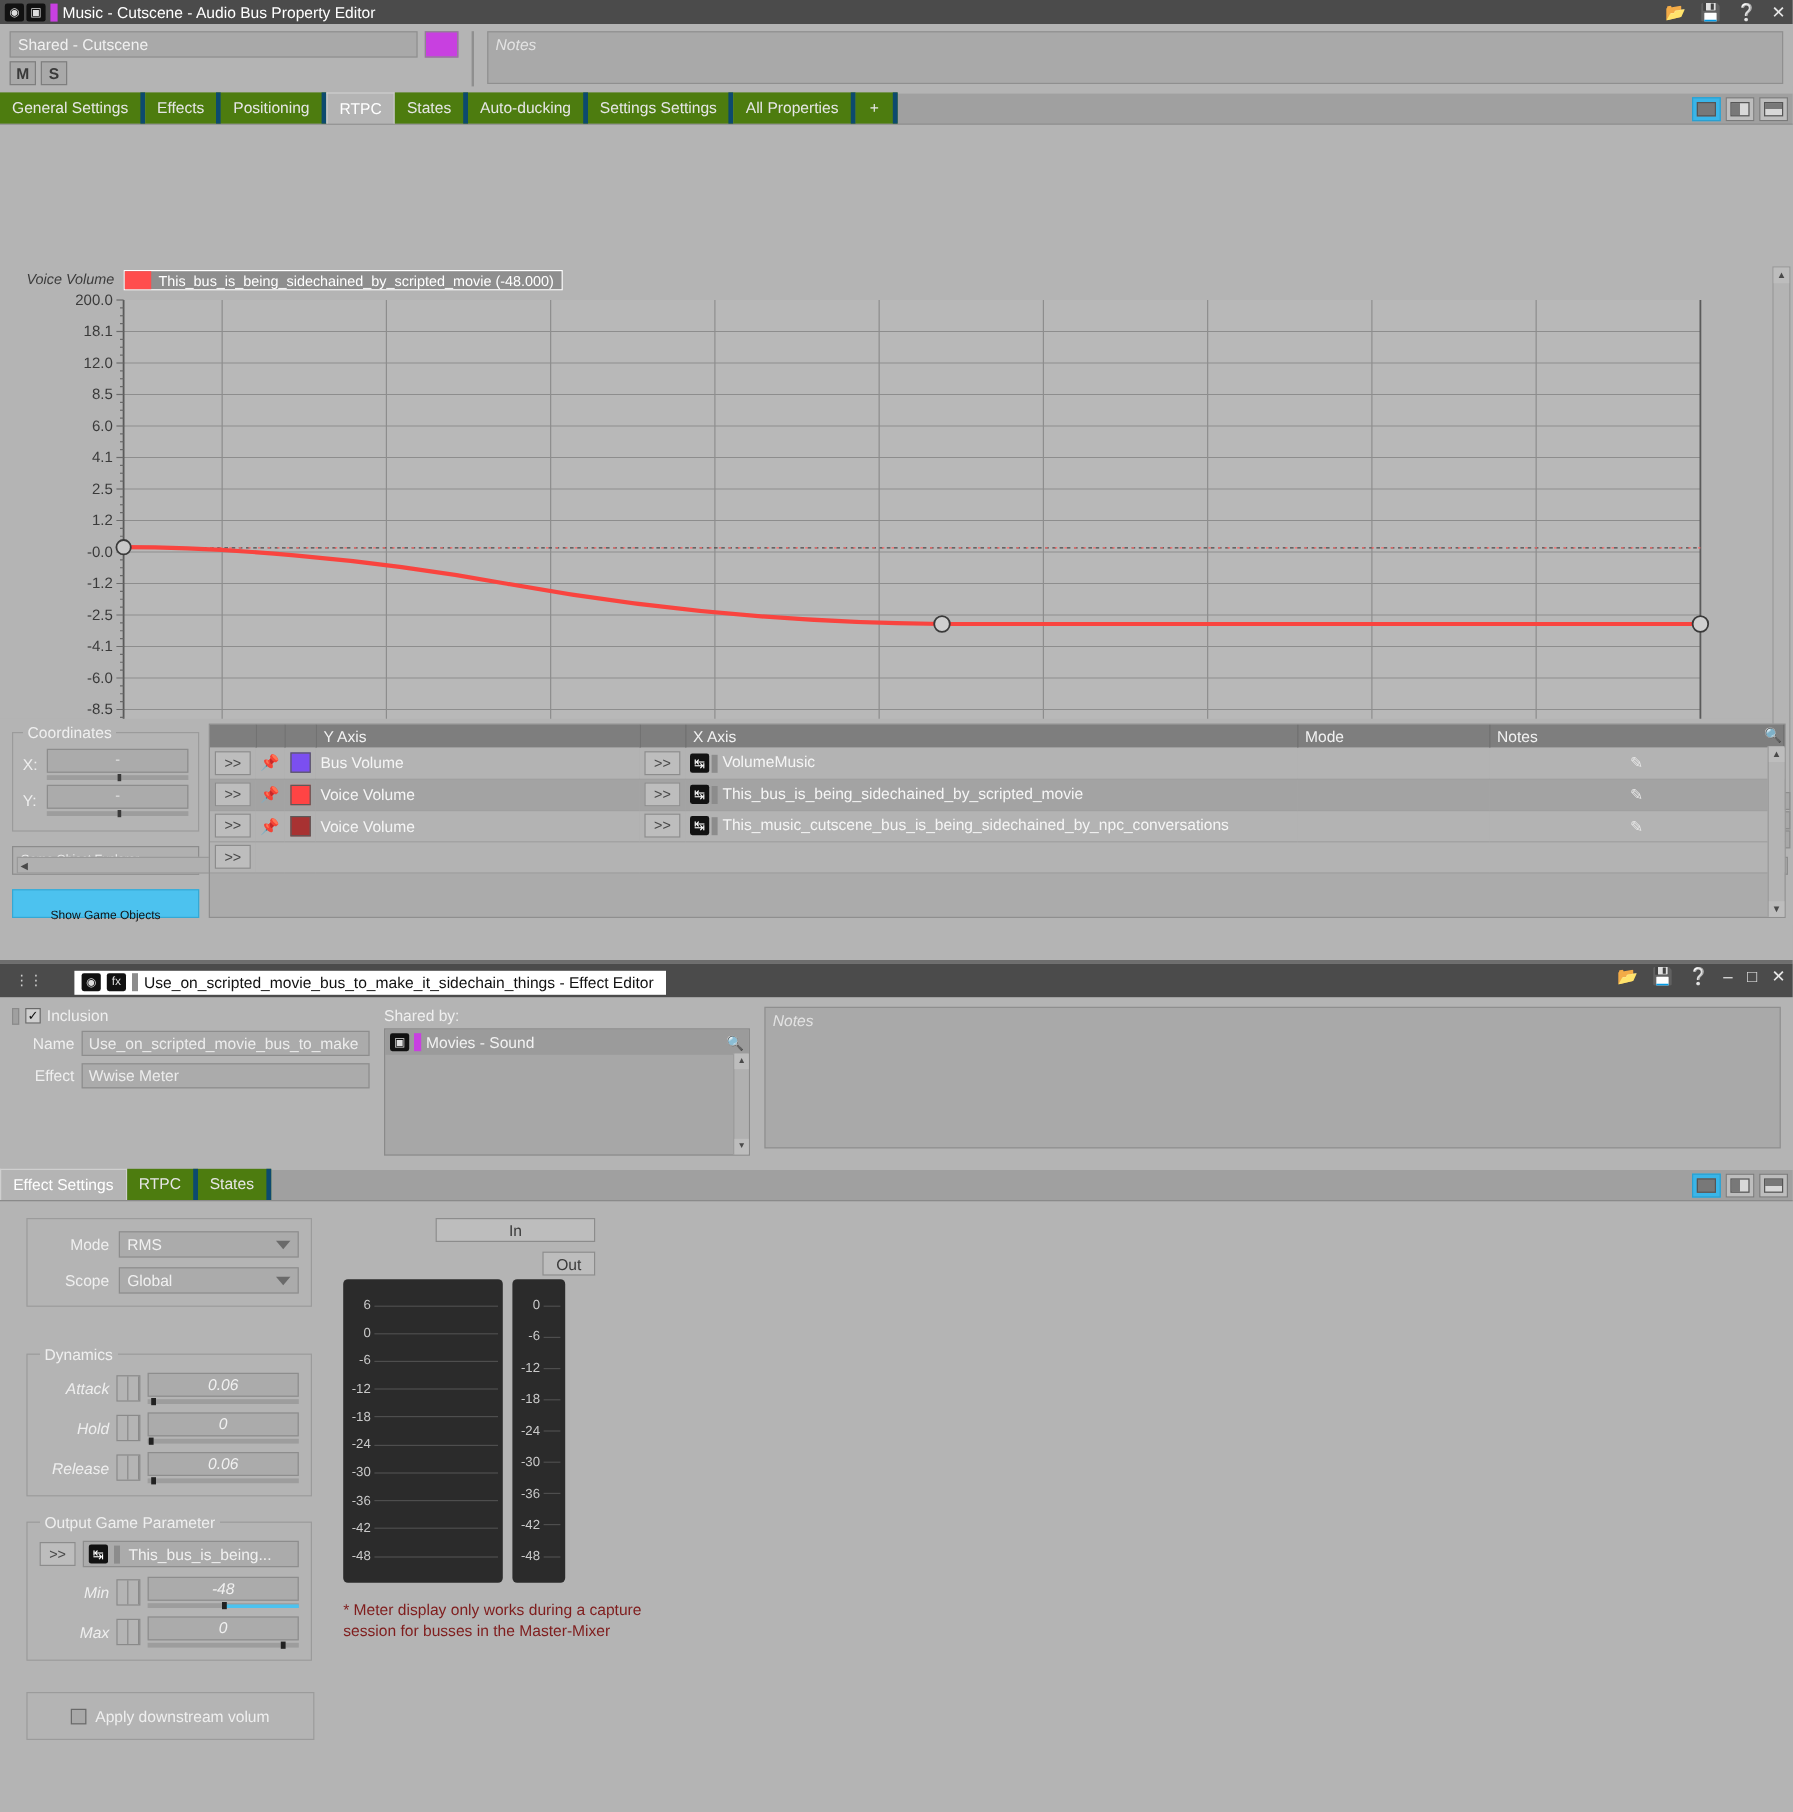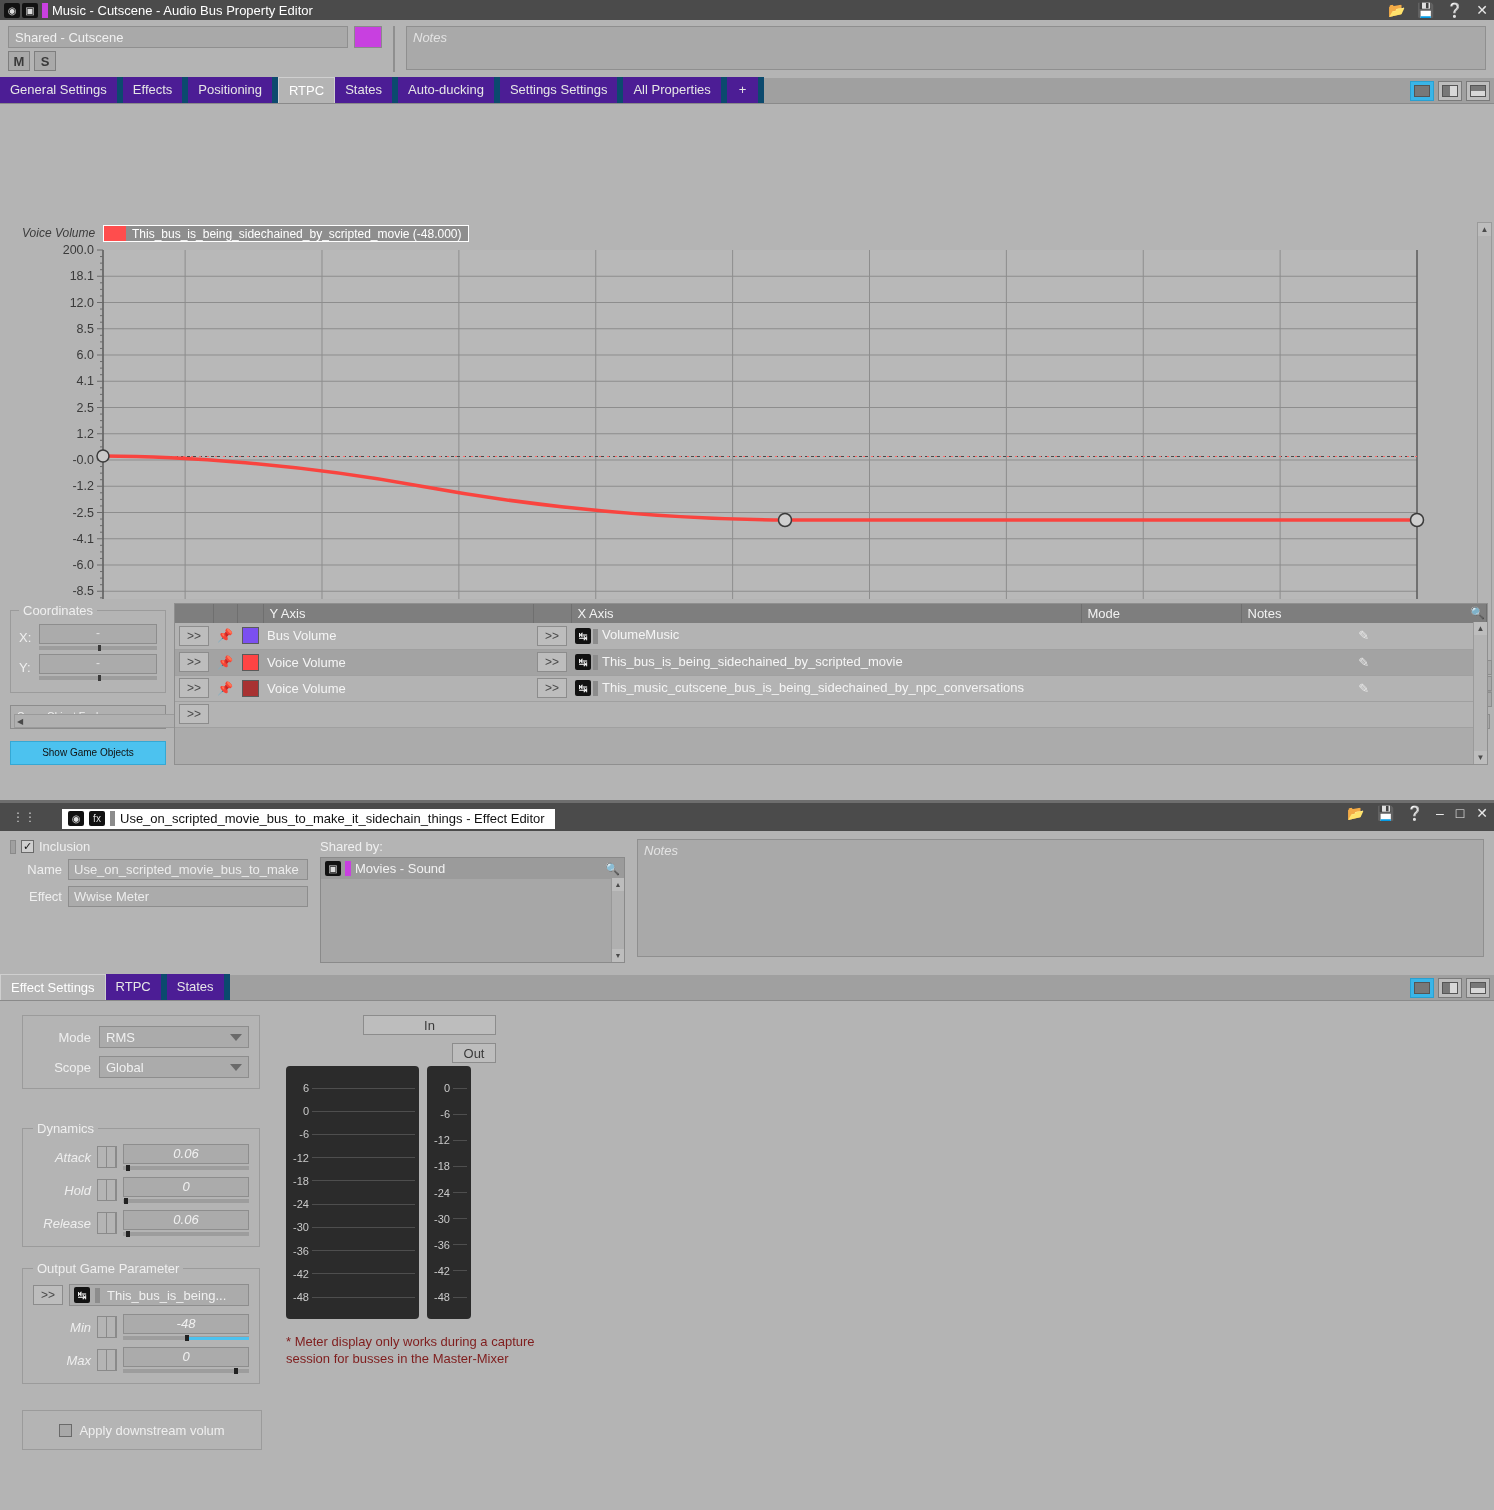--- a/index.html
+++ b/index.html
@@ -45,21 +45,21 @@
     width:22px; height:20px; background:#a9a9a9; border:1px solid #7e7e7e;
     display:flex; align-items:center; justify-content:center;
     font-size:13px; color:#3a3a3a; font-weight:bold;
   }
 
   
   .tabstrip { display:flex; align-items:flex-end; height:26px; background:#a0a0a0;
     border-bottom:1px solid #8a8a8a; position:relative; }
   .tab {
     padding:4px 10px 5px 10px; font-size:13px; color:#e6e6e6;
-    background:#4c1d95; border-right:6px solid #0c4a6e; height:26px; line-height:17px;
+    background:#4d7c0f; border-right:4px solid #0c4a6e; height:26px; line-height:17px;
     white-space:nowrap;
   }
   .tab.active { background:#b4b4b4; color:#ffffff; border-top:1px solid #cfcfcf;
     border-left:1px solid #cfcfcf; border-right:1px solid #cfcfcf; }
   .tab.plus { padding:4px 12px; }
   .viewbtns { position:absolute; right:4px; bottom:2px; display:flex; gap:4px; }
   .vbtn { width:24px; height:20px; border:1px solid #7a7a7a; background:#bdbdbd;
     display:flex; align-items:center; justify-content:center; }
   .vbtn.sel { background:#3ab5e8; border-color:#2aa0d0; }
   .vb-in { width:16px; height:12px; background:#787878; border:1px solid #555; }
@@ -99,21 +99,21 @@
   .cfield { display:flex; align-items:center; gap:6px; margin-bottom:4px; }
   .cfield label { font-size:13px; color:#efefef; width:14px; }
   .cinput-wrap { flex:1; }
   .cinput { background:#ababab; border:1px solid #8d8d8d; height:20px;
     text-align:center; color:#e0e0e0; font-size:12px; line-height:17px; }
   .cslider { height:4px; background:#9d9d9d; margin-top:2px; position:relative; }
   .cslider i { position:absolute; left:50%; top:-1px; width:3px; height:6px; background:#3a3a3a; }
   .gbtn { width:100%; height:24px; background:#b0b0b0; border:1px solid #8c8c8c;
     color:#f0f0f0; font-size:10px; text-align:left; padding-left:6px; line-height:21px;
     margin-top:12px; }
-  .gbtn.blue { background:#4cc2ef; border-color:#35a8d4; color:#111; text-align:center; padding:0; }
+  .gbtn.blue { background:#4cc2ef; border-color:#35a8d4; color:#111; text-align:center; padding:11px; }
 
   
   .tablewrap { flex:1; background:#ababab; border:1px solid #8f8f8f; position:relative; }
   table.rtpc { width:100%; border-collapse:collapse; }
   table.rtpc th {
     background:#7e7e7e; color:#f2f2f2; font-weight:normal; font-size:13px;
     text-align:left; padding:2px 6px; border-right:1px solid #6f6f6f; height:18px;
   }
   table.rtpc td { padding:0; height:26px; border-bottom:1px solid #a0a0a0; }
   tr.row-a td { background:#b3b3b3; }

